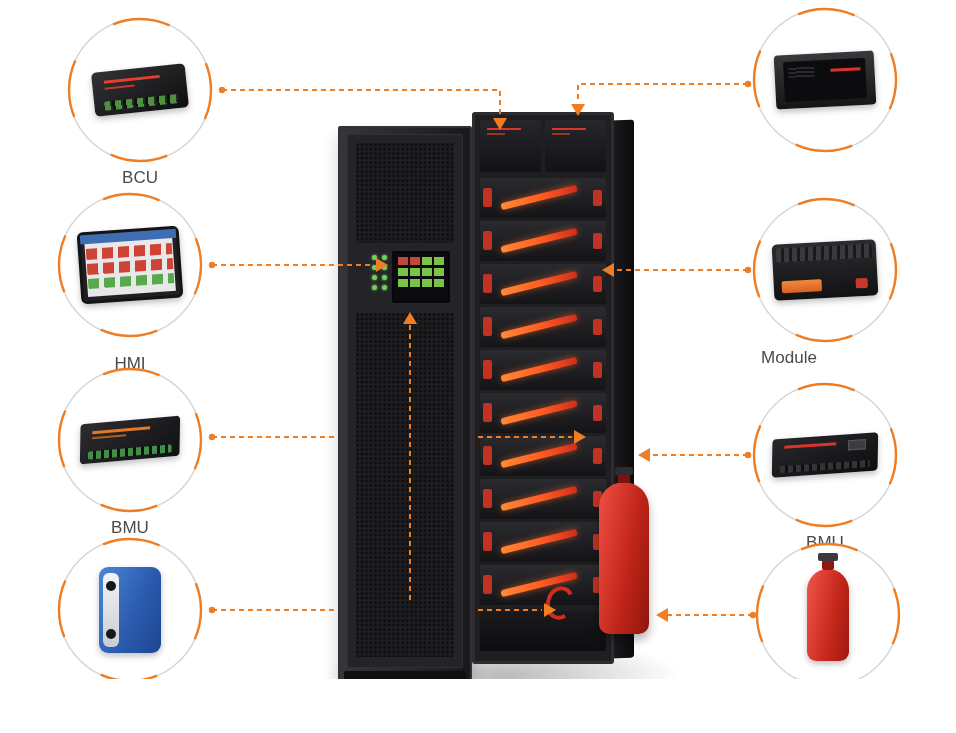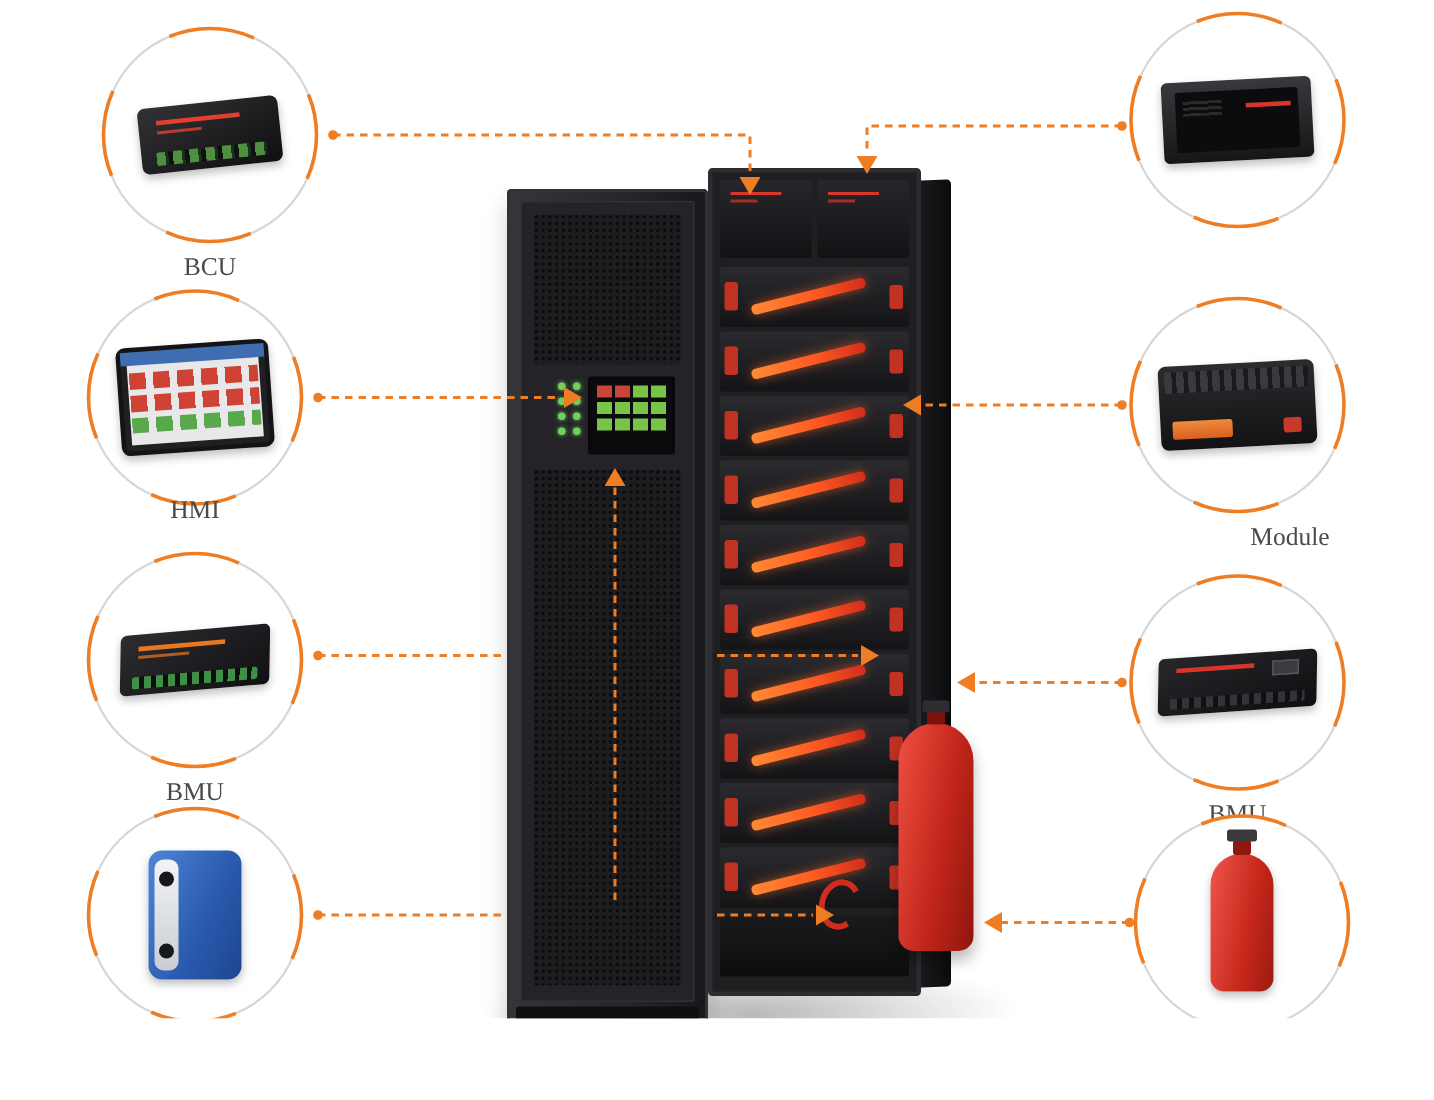--- a/index.html
+++ b/index.html
@@ -1,16 +1,16 @@
 <!DOCTYPE html>
 <html><head>
 <meta charset="utf-8">
 <style>
   html,body{margin:0;padding:0;background:#ffffff;}
-  .stage{position:relative;width:956px;height:679px;background:#ffffff;font-family:Liberation Serif, serif;overflow:hidden;}
+  .stage{position:relative;width:956px;height:679px;background:#ffffff;font-family:Liberation Sans, sans-serif;overflow:hidden;}
 
   
   .floor-shadow{position:absolute;left:322px;top:636px;width:360px;height:80px;z-index:0;
     background:radial-gradient(ellipse at center,rgba(40,40,45,.33),rgba(40,40,45,0) 70%);filter:blur(2px);}
 
   
   .cab{position:absolute;left:338px;top:126px;width:134px;height:558px;z-index:1;border-radius:3px;
     background:linear-gradient(90deg,#36363a,#26262a 60%,#18181b);
     box-shadow:inset 0 0 0 2px #323236,0 10px 16px rgba(0,0,0,.18);}
   .cab-door{position:absolute;left:9px;right:9px;top:8px;bottom:16px;background:#242428;border:1px solid #313135;border-radius:2px;}
@@ -281,21 +281,21 @@
     <div class="device-wrap">
         <div class="dev-hmi">
       <span class="scr"></span>
       <span class="bar"></span>
       <span class="row1"></span>
       <span class="row2"></span>
       <span class="row3"></span>
     </div>
       </div>
   </div>
-  <div class="comp-label" style="left:55px;top:330px">HMI</div>
+  <div class="comp-label" style="left:55px;top:354px">HMI</div>
 
   <div class="comp" style="left:55px;top:365px">
     <svg class="ring" width="150" height="150" viewBox="0 0 150 150">
       <circle cx="75" cy="75" r="71" fill="#ffffff" stroke="#d6d6d6" stroke-width="1.5"></circle>
       <circle cx="75" cy="75" r="71" fill="none" stroke="#ef7d23" stroke-width="2.4" stroke-dasharray="58 53.5" stroke-dashoffset="28"></circle>
     </svg>
     <div class="device-wrap">
         <div class="dev-bmu">
       <span class="ol1"></span>
       <span class="ol2"></span>
@@ -339,21 +339,21 @@
       <circle cx="75" cy="75" r="71" fill="none" stroke="#ef7d23" stroke-width="2.4" stroke-dasharray="58 53.5" stroke-dashoffset="28"></circle>
     </svg>
     <div class="device-wrap">
         <div class="dev-module">
       <span class="fins"></span>
       <span class="front-orange"></span>
       <span class="latch"></span>
     </div>
       </div>
   </div>
-  <div class="comp-label" style="left:785px;top:348px">Module</div>
+  <div class="comp-label" style="left:714px;top:348px">Module</div>
 
   <div class="comp" style="left:750px;top:380px">
     <svg class="ring" width="150" height="150" viewBox="0 0 150 150">
       <circle cx="75" cy="75" r="71" fill="#ffffff" stroke="#d6d6d6" stroke-width="1.5"></circle>
       <circle cx="75" cy="75" r="71" fill="none" stroke="#ef7d23" stroke-width="2.4" stroke-dasharray="58 53.5" stroke-dashoffset="28"></circle>
     </svg>
     <div class="device-wrap">
         <div class="dev-bmu2">
       <span class="red"></span>
       <span class="disp"></span>

